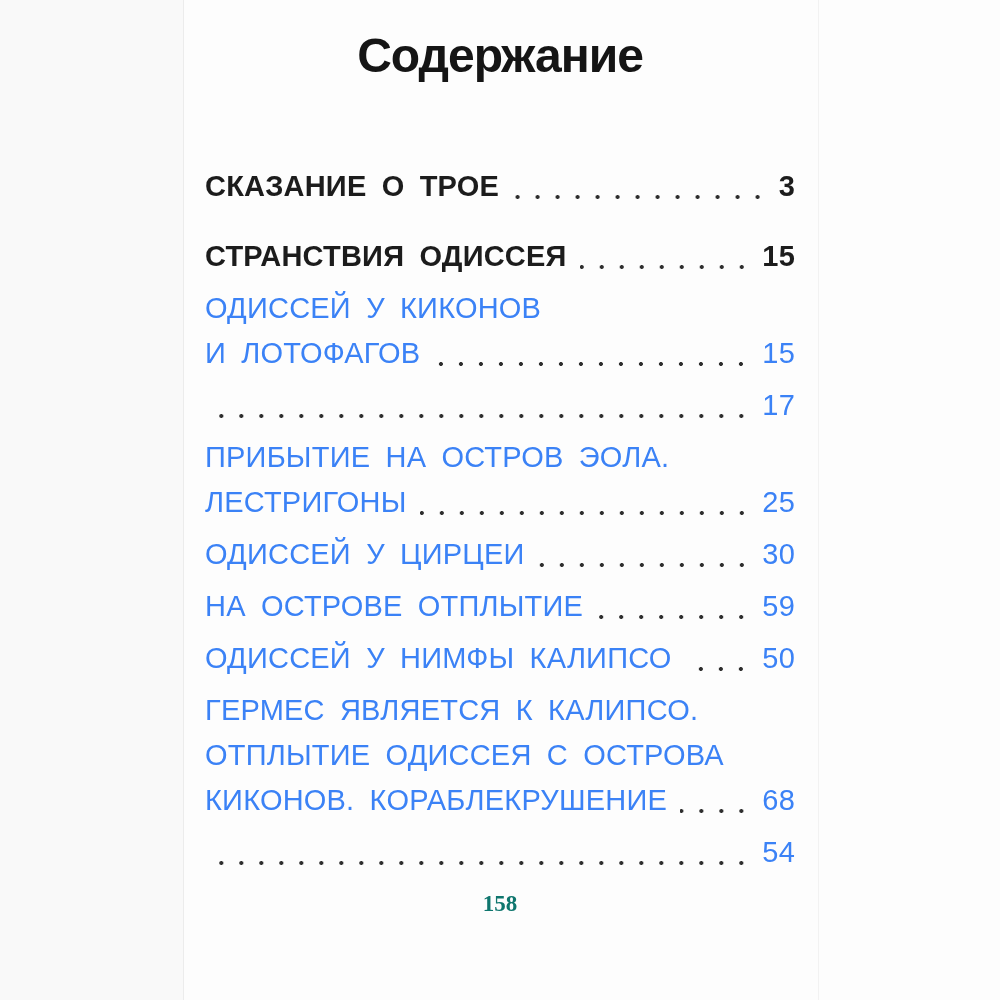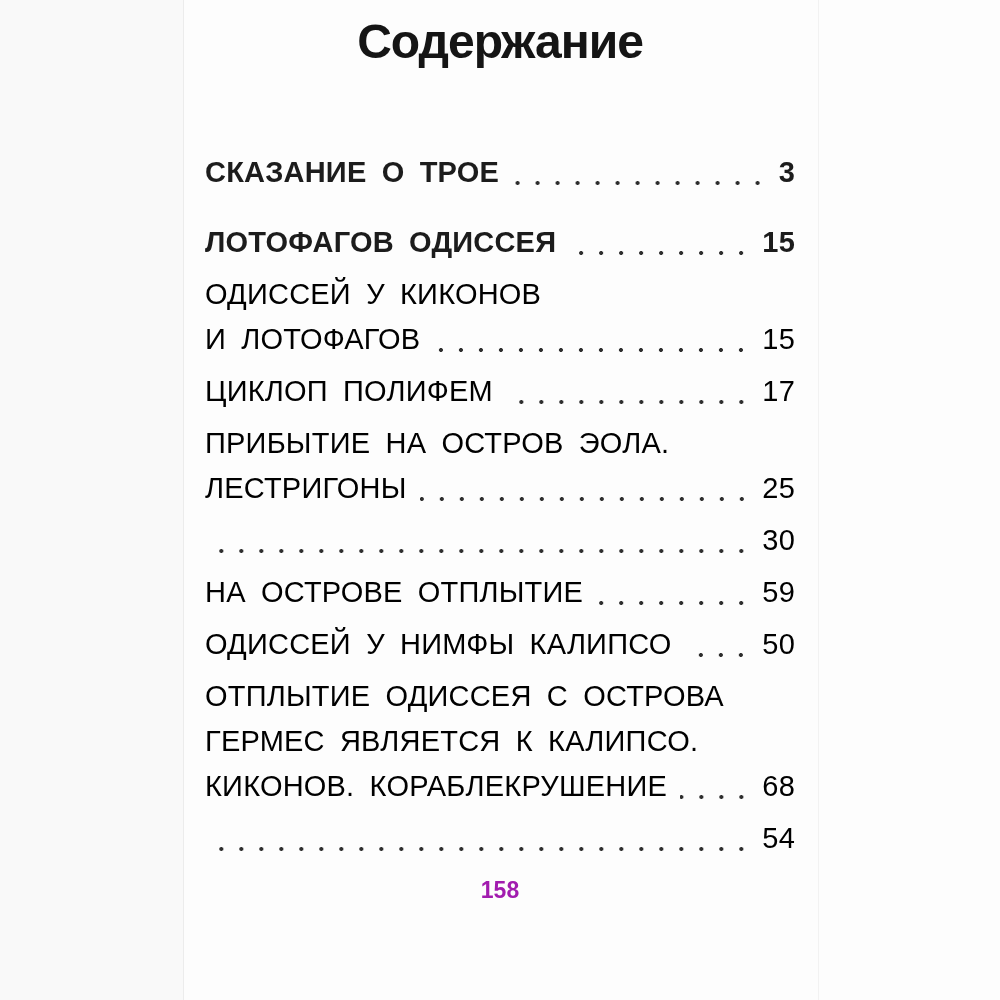--- a/index.html
+++ b/index.html
@@ -31,21 +31,21 @@
     top: 0;
     bottom: 0;
     left: 818px;
     width: 1px;
     background: rgba(0, 0, 0, 0.045);
     pointer-events: none;
   }
 
   .page {
     position: relative;
-    padding-top: 14px;
+    padding-top: 28px;
     width: 1000px;
   }
 
   h1.title {
     margin: 0 0 80px 0;
     text-align: center;
     font-size: 48px;
     font-weight: bold;
     letter-spacing: -1px;
     line-height: 56px;
@@ -56,21 +56,21 @@
     margin-left: 205px;
     width: 590px;
   }
 
   .entry {
     margin-bottom: 7px;
     font-size: 29px;
     line-height: 45px;
     letter-spacing: 0.2px;
     word-spacing: 7px;
-    color: #000000;
+    color: #3b82f6;
   }
   .entry.bold {
     font-weight: bold;
     color: #1c1c1c;
   }
   .entry.gap-lg {
     margin-bottom: 25px;
   }
 
   .entry-line {
@@ -95,25 +95,25 @@
   .page-num {
     flex: 0 0 auto;
     text-align: right;
   }
 
   .footer {
     margin-top: 16px;
     width: 590px;
     margin-left: 205px;
     text-align: center;
-    font-family: Liberation Sans, sans-serif;
+    font-family: Liberation Serif, serif;
     font-weight: bold;
     font-size: 23px;
     line-height: 26px;
-    color: #a21caf;
+    color: #0f766e;
   }
 </style>
 </head>
 <body style="--text: #232323; --bg: #fdfdfd;">
 
 <div class="scan-strip"></div>
 <div class="scan-edge-right"></div>
 
 <div class="page">
   <h1 class="title">Содержание</h1>
@@ -122,56 +122,56 @@
     <div class="entry-lines"></div>
     <div class="entry-line last">
       <span class="entry-title">СКАЗАНИЕ О ТРОЕ</span>
       <span class="leader"></span>
       <span class="page-num">3</span>
     </div>
   </div>
       <div class="entry bold">
     <div class="entry-lines"></div>
     <div class="entry-line last">
-      <span class="entry-title">ЛОТОФАГОВ ОДИССЕЯ</span>
+      <span class="entry-title">СТРАНСТВИЯ ОДИССЕЯ</span>
       <span class="leader"></span>
       <span class="page-num">15</span>
     </div>
   </div>
       <div class="entry">
     <div class="entry-lines">
           <div class="entry-line">ОДИССЕЙ У КИКОНОВ</div>
         </div>
     <div class="entry-line last">
       <span class="entry-title">И ЛОТОФАГОВ</span>
       <span class="leader"></span>
       <span class="page-num">15</span>
     </div>
   </div>
       <div class="entry">
     <div class="entry-lines"></div>
     <div class="entry-line last">
-      <span class="entry-title">ЦИКЛОП ПОЛИФЕМ</span>
       <span class="leader"></span>
       <span class="page-num">17</span>
     </div>
   </div>
       <div class="entry">
     <div class="entry-lines">
           <div class="entry-line">ПРИБЫТИЕ НА ОСТРОВ ЭОЛА.</div>
         </div>
     <div class="entry-line last">
       <span class="entry-title">ЛЕСТРИГОНЫ</span>
       <span class="leader"></span>
       <span class="page-num">25</span>
     </div>
   </div>
       <div class="entry">
     <div class="entry-lines"></div>
     <div class="entry-line last">
+      <span class="entry-title">ОДИССЕЙ У ЦИРЦЕИ</span>
       <span class="leader"></span>
       <span class="page-num">30</span>
     </div>
   </div>
       <div class="entry">
     <div class="entry-lines"></div>
     <div class="entry-line last">
       <span class="entry-title">НА ОСТРОВЕ ОТПЛЫТИЕ</span>
       <span class="leader"></span>
       <span class="page-num">59</span>
@@ -180,22 +180,22 @@
       <div class="entry">
     <div class="entry-lines"></div>
     <div class="entry-line last">
       <span class="entry-title">ОДИССЕЙ У НИМФЫ КАЛИПСО</span>
       <span class="leader"></span>
       <span class="page-num">50</span>
     </div>
   </div>
       <div class="entry">
     <div class="entry-lines">
+          <div class="entry-line">ГЕРМЕС ЯВЛЯЕТСЯ К КАЛИПСО.</div>
           <div class="entry-line">ОТПЛЫТИЕ ОДИССЕЯ С ОСТРОВА</div>
-          <div class="entry-line">ГЕРМЕС ЯВЛЯЕТСЯ К КАЛИПСО.</div>
         </div>
     <div class="entry-line last">
       <span class="entry-title">КИКОНОВ. КОРАБЛЕКРУШЕНИЕ</span>
       <span class="leader"></span>
       <span class="page-num">68</span>
     </div>
   </div>
       <div class="entry">
     <div class="entry-lines"></div>
     <div class="entry-line last">

